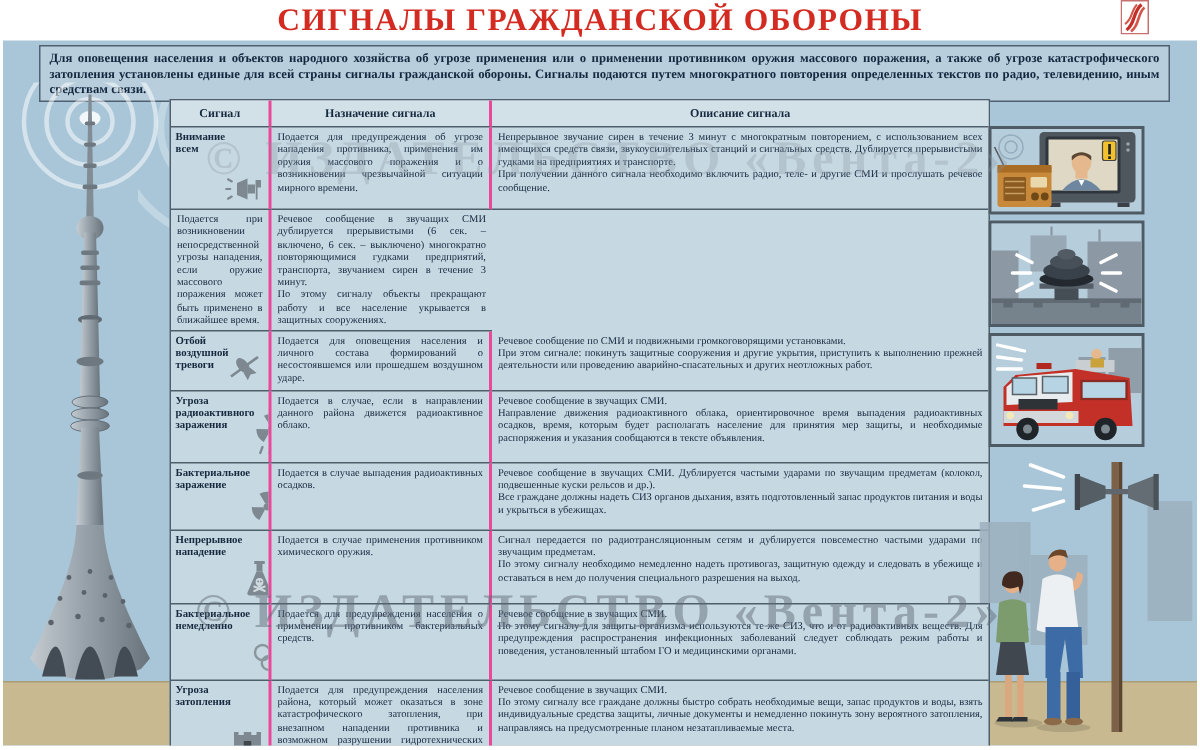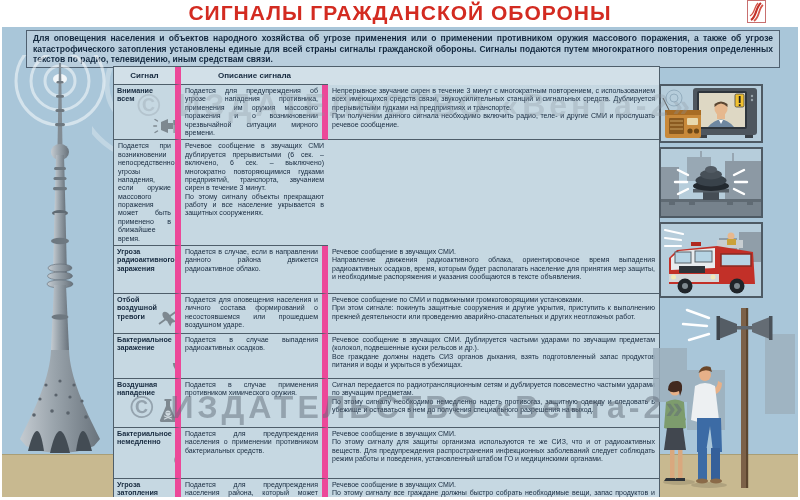--- a/index.html
+++ b/index.html
@@ -1,31 +1,31 @@
 <!DOCTYPE html>
 <html><head>
 <meta charset="utf-8">
 <style>
   html,body{margin:0;padding:0;}
   .page{position:relative;width:800px;height:500px;background:#ffffff;overflow:hidden;
-        font-family:Liberation Sans, sans-serif;}
+        font-family:Liberation Serif, serif;}
   .title{position:absolute;top:1px;left:0;right:0;text-align:center;
          font-size:21px;font-weight:bold;color:#d32b21;letter-spacing:1px;}
   .logo{position:absolute;top:0;right:34px;width:19px;height:23px;}
   .scene{position:absolute;left:2px;right:2px;top:27px;bottom:3px;background:#a9c6d9;overflow:hidden;}
   .sand{position:absolute;left:0;right:0;bottom:0;height:42px;background:#c8b990;border-top:1px solid #a99e76;}
   .arcs{position:absolute;left:90px;top:18px;width:220px;height:160px;pointer-events:none;}
   .intro{position:absolute;left:24px;top:3px;width:740px;background:#b9cedd;border:1px solid #4f6070;
          padding:2px 6px;font-size:8.5px;font-weight:bold;color:#13283e;text-align:justify;line-height:1.25;}
   .tower{position:absolute;left:4px;top:28px;width:106px;height:402px;}
   .gtable{position:absolute;left:111px;top:39px;width:545px;background:#c6d8e2;
           border:1.5px solid #4e5e6a;display:flex;flex-direction:column;}
   .tr{display:grid;grid-template-columns:67px 147px 1fr;}
   .tr.head{min-height:18px;background:#d2e0e8;}
-  .td{border-right:6px solid #ec4899;border-bottom:1px solid #4e5e6a;overflow:hidden;color:#16293e;}
+  .td{border-right:2px solid #ec4899;border-bottom:1px solid #4e5e6a;overflow:hidden;color:#16293e;}
   .td:last-child{border-right:none;}
   .tr:last-child .td{border-bottom:none;}
   .th{display:flex;align-items:center;justify-content:center;font-size:8px;font-weight:bold;}
   .sig{display:flex;flex-direction:row;padding:2px 3px;}
   .sig-name{font-size:7.2px;font-weight:bold;line-height:1.15;}
   .sig-icon{margin-top:auto;align-self:flex-end;padding:1px 6px 2px 0;line-height:0;}
   .purpose,.desc{font-size:7px;line-height:1.2;text-align:justify;padding:2px 4px;}
   .desc{white-space:pre-line;}
   .panel{position:absolute;left:657px;width:104px;border:2px solid #4e5a64;background:#b6cddb;
          box-sizing:border-box;line-height:0;}
@@ -120,20 +120,21 @@
             <circle cx="46" cy="356" r="1.8"></circle>
             <circle cx="62" cy="358" r="1.8"></circle>
             <circle cx="80" cy="362" r="1.8"></circle>
         </g>
       </svg>
     </div>
 
     <div class="gtable">
       <div class="tr head">
         <div class="td th">Сигнал</div>
+        <div class="td th">Назначение сигнала</div>
         <div class="td th">Описание сигнала</div>
       </div>
       <div id="table-body">
           <div class="tr" style="min-height: 55px;">
             <div class="td sig">
               <div class="sig-name">Внимание всем</div>
               <div class="sig-icon"><svg width="26" height="18" viewBox="0 0 26 18">
                   <g fill="#7d8890">
                     <path d="M8 5 L15 2 L15 16 L8 13 Z"></path>
                     <rect x="15" y="6" width="5" height="6"></rect>
@@ -149,20 +150,35 @@
             </div>
             <div class="td purpose">Подается для предупреждения об угрозе нападения противника, применения им оружия массового поражения и о возникновении чрезвычайной ситуации мирного времени.</div>
             <div class="td desc">Непрерывное звучание сирен в течение 3 минут с многократным повторением, с использованием всех имеющихся средств связи, звукоусилительных станций и сигнальных средств. Дублируется прерывистыми гудками на предприятиях и транспорте.
 При получении данного сигнала необходимо включить радио, теле- и другие СМИ и прослушать речевое сообщение.</div>
           </div>
           <div class="tr" style="min-height: 52px;">
             <div class="td purpose">Подается при возникновении непосредственной угрозы нападения, если оружие массового поражения может быть применено в ближайшее время.</div>
             <div class="td desc">Речевое сообщение в звучащих СМИ дублируется прерывистыми (6 сек. – включено, 6 сек. – выключено) многократно повторяющимися гудками предприятий, транспорта, звучанием сирен в течение 3 минут.
 По этому сигналу объекты прекращают работу и все население укрывается в защитных сооружениях.</div>
           </div>
+          <div class="tr" style="min-height: 40px;">
+            <div class="td sig">
+              <div class="sig-name">Отбой воздушной тревоги</div>
+              <div class="sig-icon"><svg width="22" height="22" viewBox="0 0 22 22">
+                  <g transform="rotate(-40 11 11)" fill="#7d8890">
+                    <ellipse cx="11" cy="9.5" rx="3.4" ry="6"></ellipse>
+                    <polygon points="8.2,13.5 13.8,13.5 14.8,19 11,17.2 7.2,19"></polygon>
+                  </g>
+                  <line x1="2" y1="17" x2="20" y2="4" stroke="#7d8890" stroke-width="1.8"></line>
+                </svg></div>
+            </div>
+            <div class="td purpose">Подается для оповещения населения и личного состава формирований о несостоявшемся или прошедшем воздушном ударе.</div>
+            <div class="td desc">Речевое сообщение по СМИ и подвижными громкоговорящими установками.
+При этом сигнале: покинуть защитные сооружения и другие укрытия, приступить к выполнению прежней деятельности или проведению аварийно-спасательных и других неотложных работ.</div>
+          </div>
           <div class="tr" style="min-height: 48px;">
             <div class="td sig">
               <div class="sig-name">Угроза радиоактивного заражения</div>
               <div class="sig-icon"><svg width="22" height="29" viewBox="-11 -11 22 29">
                   <g fill="#7d8890">
                     <circle r="2.3"></circle>
                     <path d="M-1,-2.2 L-5,-8.8 A10,10 0 0 1 5,-8.8 L1,-2.2 Z"></path>
                     <path transform="rotate(120)" d="M-1,-2.2 L-5,-8.8 A10,10 0 0 1 5,-8.8 L1,-2.2 Z"></path>
                     <path transform="rotate(240)" d="M-1,-2.2 L-5,-8.8 A10,10 0 0 1 5,-8.8 L1,-2.2 Z"></path>
                   </g>
@@ -170,54 +186,39 @@
                     <line x1="-6" y1="12" x2="-7.5" y2="16"></line>
                     <line x1="0" y1="12" x2="-1.5" y2="16"></line>
                     <line x1="6" y1="12" x2="4.5" y2="16"></line>
                   </g>
                 </svg></div>
             </div>
             <div class="td purpose">Подается в случае, если в направлении данного района движется радиоактивное облако.</div>
             <div class="td desc">Речевое сообщение в звучащих СМИ.
 Направление движения радиоактивного облака, ориентировочное время выпадения радиоактивных осадков, время, которым будет располагать население для принятия мер защиты, и необходимые распоряжения и указания сообщаются в тексте объявления.</div>
           </div>
-          <div class="tr" style="min-height: 40px;">
-            <div class="td sig">
-              <div class="sig-name">Отбой воздушной тревоги</div>
-              <div class="sig-icon"><svg width="22" height="22" viewBox="0 0 22 22">
-                  <g transform="rotate(-40 11 11)" fill="#7d8890">
-                    <ellipse cx="11" cy="9.5" rx="3.4" ry="6"></ellipse>
-                    <polygon points="8.2,13.5 13.8,13.5 14.8,19 11,17.2 7.2,19"></polygon>
-                  </g>
-                  <line x1="2" y1="17" x2="20" y2="4" stroke="#7d8890" stroke-width="1.8"></line>
-                </svg></div>
-            </div>
-            <div class="td purpose">Подается для оповещения населения и личного состава формирований о несостоявшемся или прошедшем воздушном ударе.</div>
-            <div class="td desc">Речевое сообщение по СМИ и подвижными громкоговорящими установками.
-При этом сигнале: покинуть защитные сооружения и другие укрытия, приступить к выполнению прежней деятельности или проведению аварийно-спасательных и других неотложных работ.</div>
-          </div>
           <div class="tr" style="min-height: 45px;">
             <div class="td sig">
               <div class="sig-name">Бактериальное заражение</div>
               <div class="sig-icon"><svg width="22" height="22" viewBox="-11 -11 22 22">
                   <g fill="#7d8890">
                     <circle r="2.3"></circle>
                     <path d="M-1,-2.2 L-5,-8.8 A10,10 0 0 1 5,-8.8 L1,-2.2 Z"></path>
                     <path transform="rotate(120)" d="M-1,-2.2 L-5,-8.8 A10,10 0 0 1 5,-8.8 L1,-2.2 Z"></path>
                     <path transform="rotate(240)" d="M-1,-2.2 L-5,-8.8 A10,10 0 0 1 5,-8.8 L1,-2.2 Z"></path>
                   </g>
                 </svg></div>
             </div>
             <div class="td purpose">Подается в случае выпадения радиоактивных осадков.</div>
             <div class="td desc">Речевое сообщение в звучащих СМИ. Дублируется частыми ударами по звучащим предметам (колокол, подвешенные куски рельсов и др.).
 Все граждане должны надеть СИЗ органов дыхания, взять подготовленный запас продуктов питания и воды и укрыться в убежищах.</div>
           </div>
           <div class="tr" style="min-height: 49px;">
             <div class="td sig">
-              <div class="sig-name">Воздушная нападение</div>
+              <div class="sig-name">Непрерывное нападение</div>
               <div class="sig-icon"><svg width="22" height="24" viewBox="0 0 22 24">
                   <g fill="#7d8890">
                     <rect x="9" y="1" width="4" height="6"></rect>
                     <rect x="7.5" y="0" width="7" height="2"></rect>
                     <path d="M9 7 L3 21 Q2.5 23 4.5 23 L17.5 23 Q19.5 23 19 21 L13 7 Z"></path>
                   </g>
                   <circle cx="11" cy="14" r="2.6" fill="#cfd9df"></circle>
                   <circle cx="10.1" cy="13.6" r="0.6" fill="#7d8890"></circle>
                   <circle cx="11.9" cy="13.6" r="0.6" fill="#7d8890"></circle>
                   <rect x="9.8" y="16.4" width="2.4" height="1.1" fill="#cfd9df"></rect>

